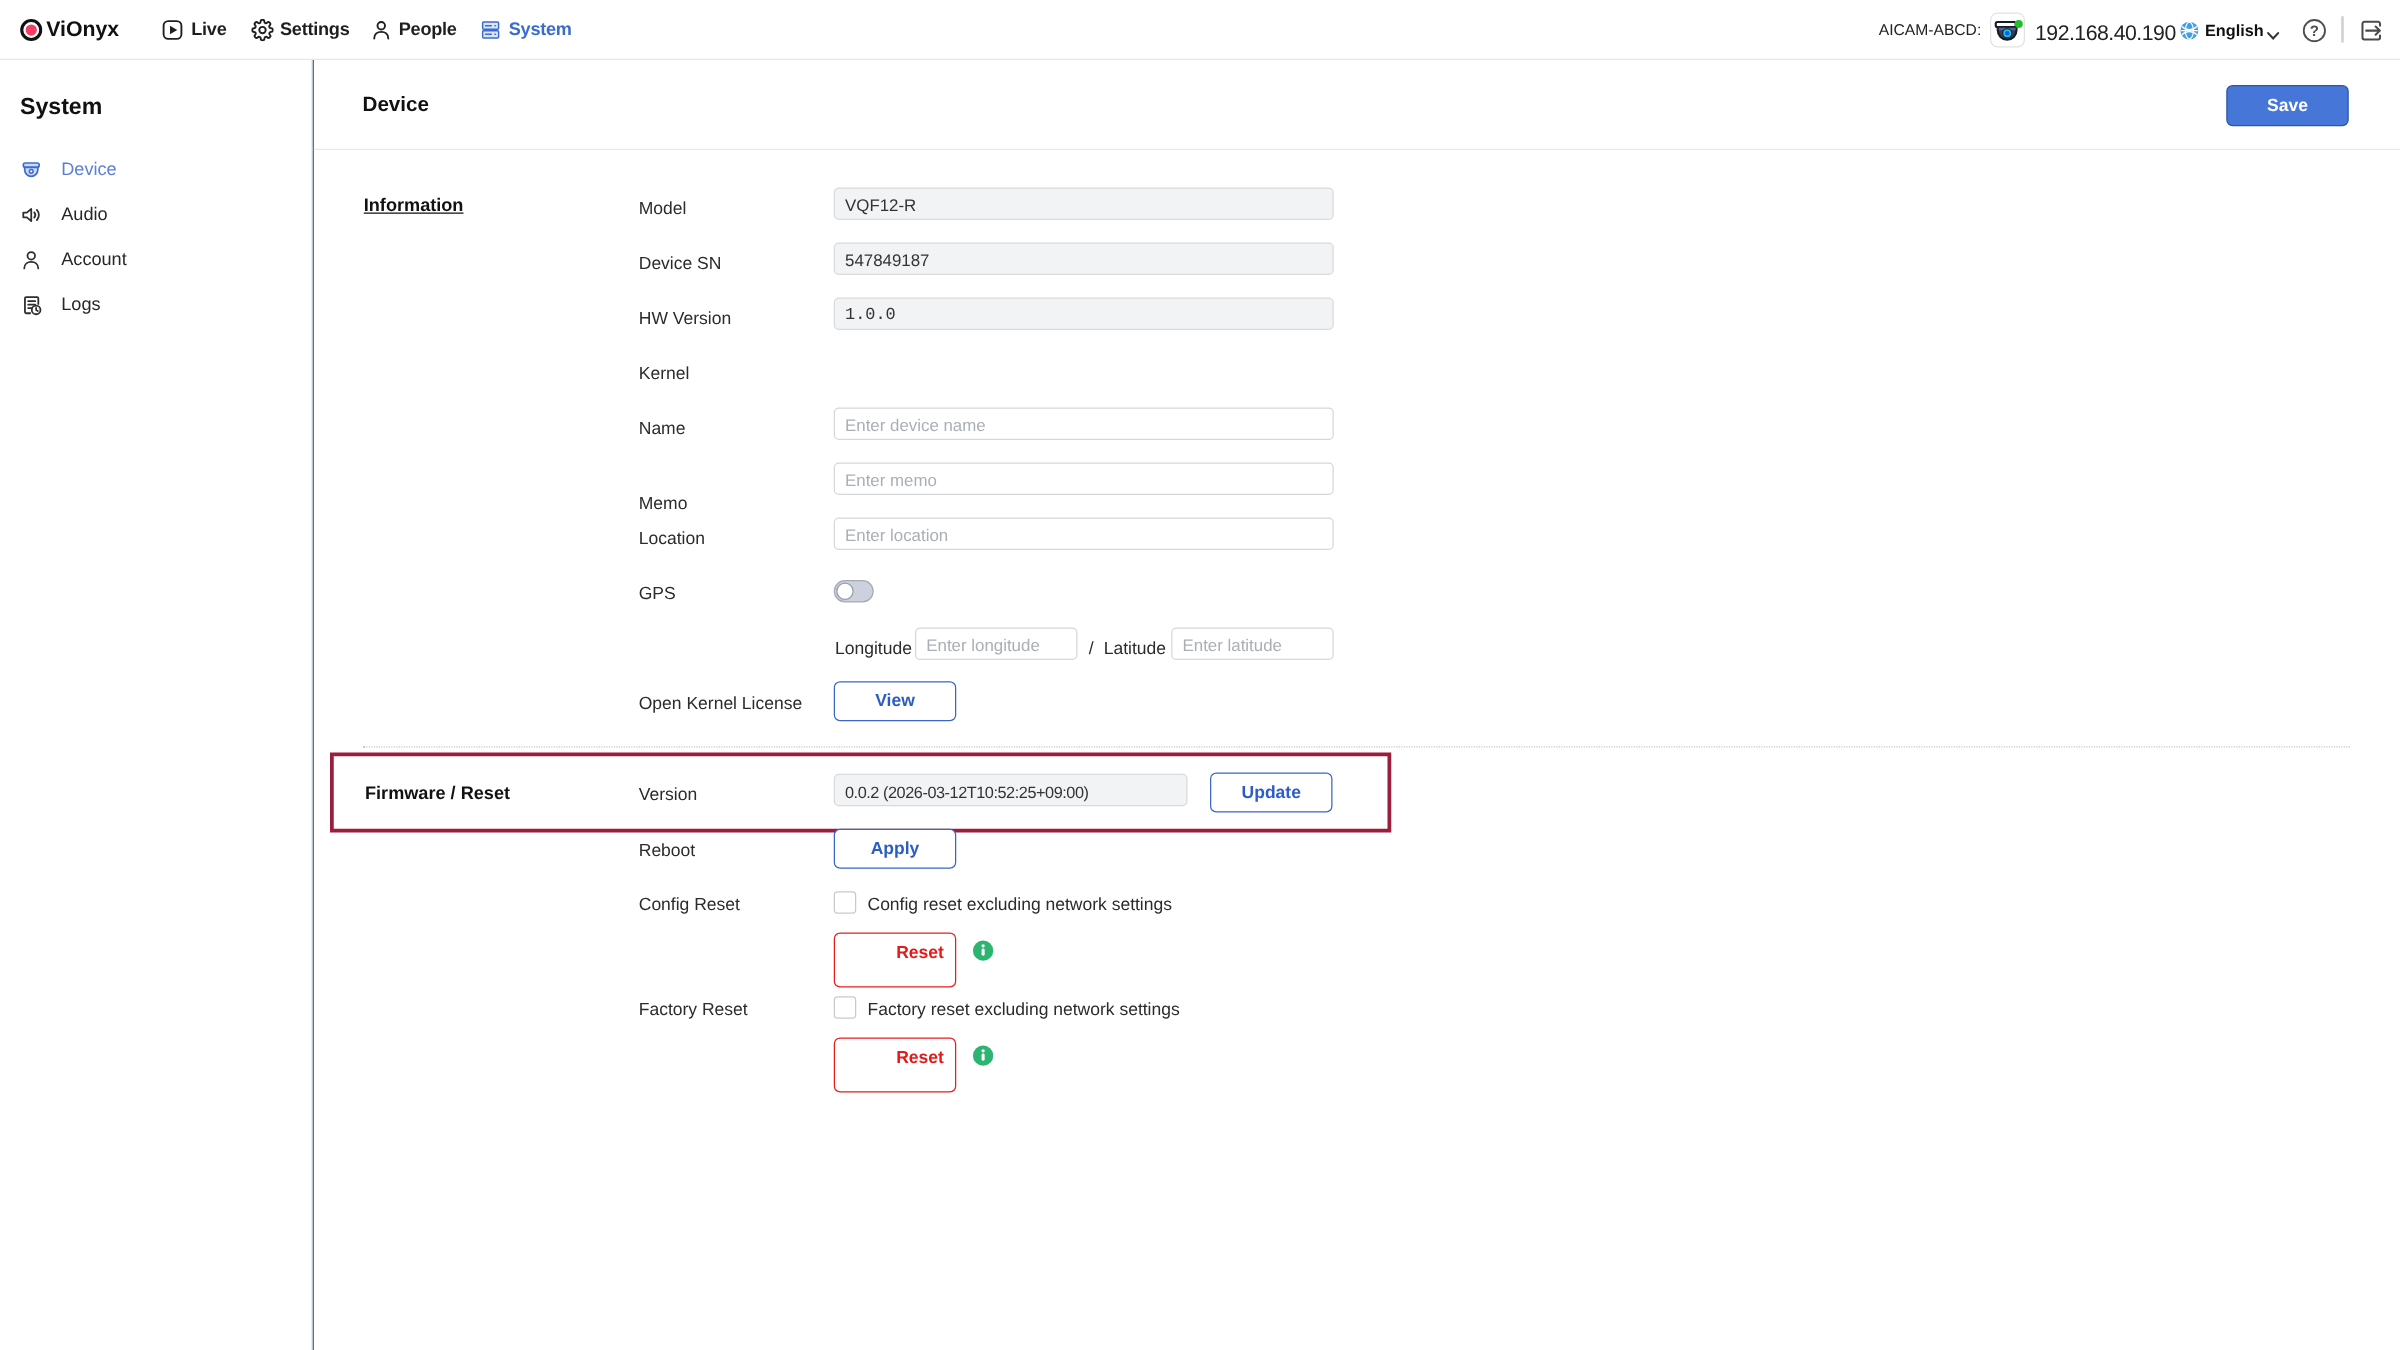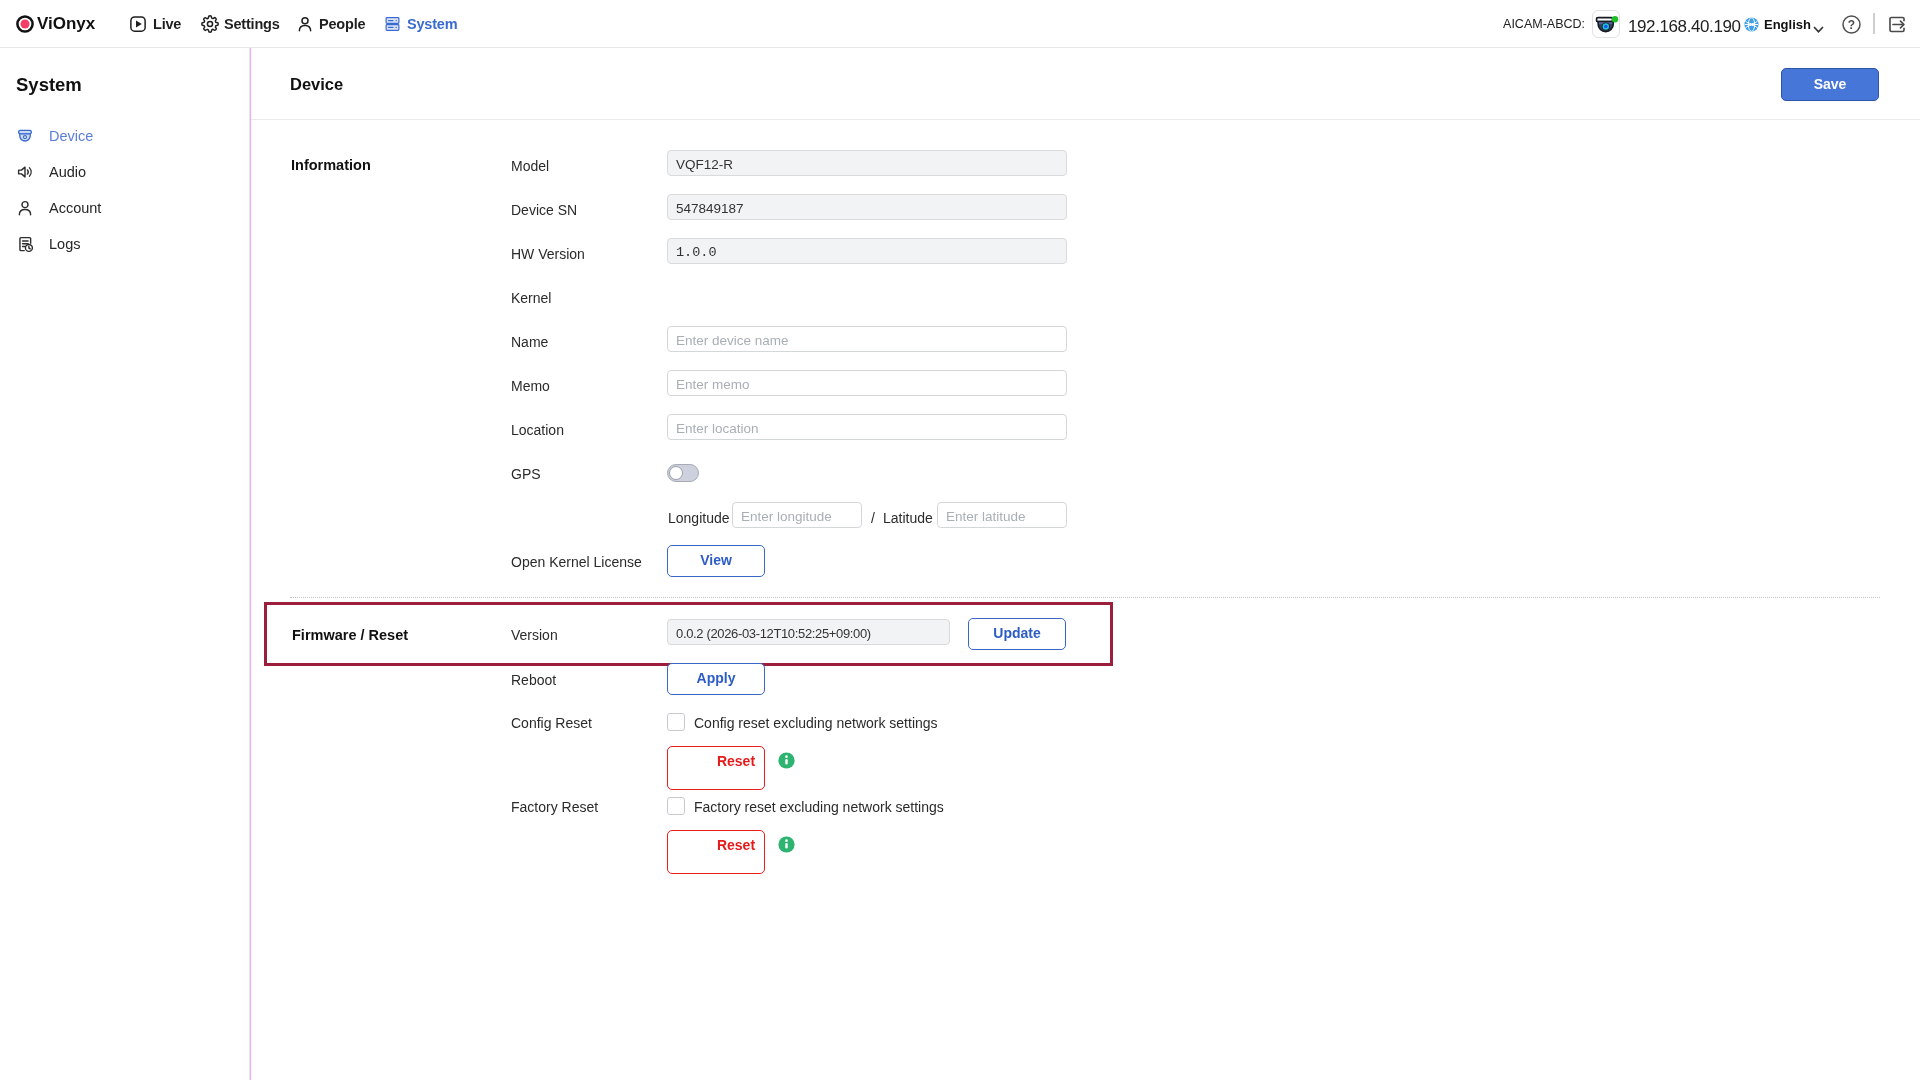--- a/index.html
+++ b/index.html
@@ -1,18 +1,18 @@
 <!DOCTYPE html>
 <html><head>
 <meta charset="utf-8">
 <style>
 * { margin:0; padding:0; box-sizing:border-box; }
 html,body { width:1920px; height:1080px; background:#fff; font-family:"Liberation Sans", sans-serif; color:#1a1a1a; overflow:hidden; }
 .abs { position:absolute; }
-#page { position:relative; width:1920px; height:1080px; background:#f0abfc; }
+#page { position:relative; width:1920px; height:1080px; background:#0c4a6e; }
 
 
 #topbar { position:absolute; left:0; top:0; width:1920px; height:48px; background:#fff; border-bottom:1px solid #e7e7e7; z-index:5; }
 .navtxt { font-size:14.5px; font-weight:700; color:#1f1f1f; letter-spacing:-0.2px; }
 .navtxt.blue { color:#3a6bd0; }
 
 
 #sidebar { position:absolute; left:0; top:48px; width:250px; height:1032px; background:#fff; border-right:1px solid #e7e7e7; }
 .side-item { position:absolute; left:0; width:250px; height:36px; }
 .side-label { position:absolute; left:49px; top:50%; transform:translateY(-50%); font-size:14.5px; color:#262626; }
@@ -175,37 +175,37 @@
       <div class="side-label">Logs</div>
     </div>
   </div>
 
   <div id="main">
     <div id="chead">
       <div class="title">Device</div>
       <div id="savebtn">Save</div>
     </div>
 
-    <div class="fsection" style="left:40px;top:109px;">Information</div>
+    <div class="fsection" style="left:40px;top:109px;text-decoration:underline;">Information</div>
 
     <div class="flabel" style="left:260px;top:110px;">Model</div>
     <div class="inp dis" style="left:416px;top:102px;width:400px;">VQF12-R</div>
 
     <div class="flabel" style="left:260px;top:154px;">Device SN</div>
     <div class="inp dis" style="left:416px;top:146px;width:400px;">547849187</div>
 
     <div class="flabel" style="left:260px;top:198px;">HW Version</div>
     <div class="inp dis" style="left:416px;top:190px;width:400px;font-family:Liberation Mono, monospace;">1.0.0</div>
 
     <div class="flabel" style="left:260px;top:242px;">Kernel</div>
 
     <div class="flabel" style="left:260px;top:286px;">Name</div>
     <div class="inp" style="left:416px;top:278px;width:400px;"><span class="ph">Enter device name</span></div>
 
-    <div class="flabel" style="left:260px;top:330px;">Memo</div>
+    <div class="flabel" style="left:260px;top:346px;">Memo</div>
     <div class="inp" style="left:416px;top:322px;width:400px;"><span class="ph">Enter memo</span></div>
 
     <div class="flabel" style="left:260px;top:374px;">Location</div>
     <div class="inp" style="left:416px;top:366px;width:400px;"><span class="ph">Enter location</span></div>
 
     <div class="flabel" style="left:260px;top:418px;">GPS</div>
     <div id="toggle">
         <div class="knob"></div>
       </div>
 

